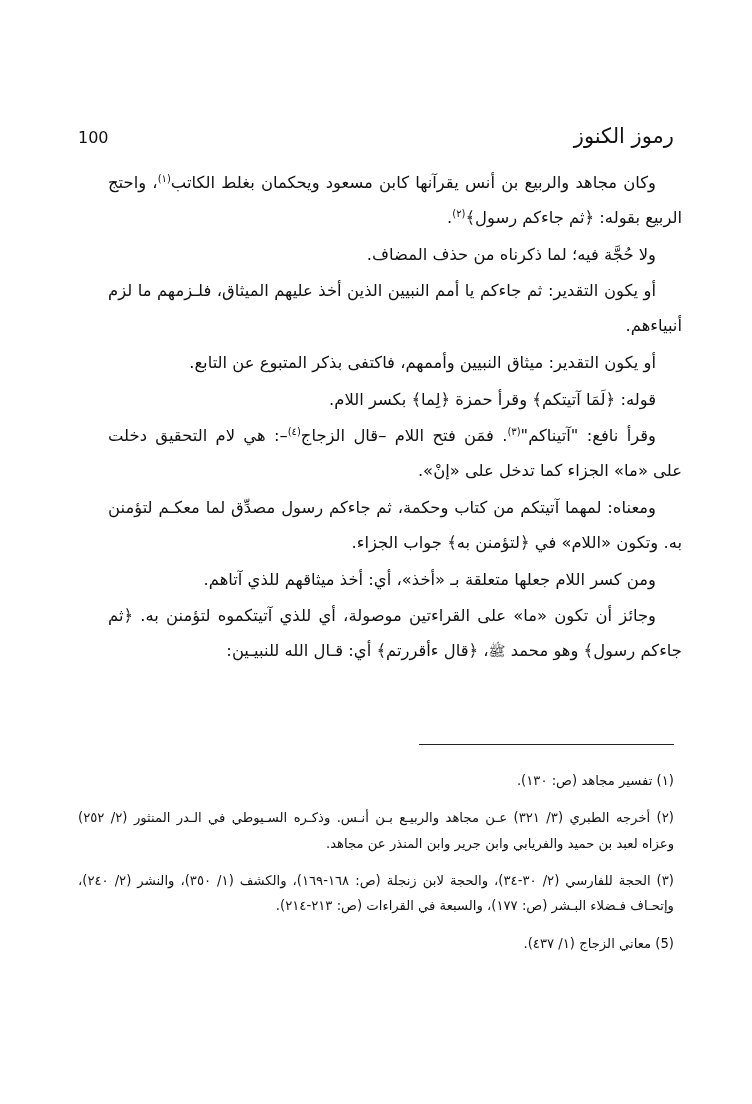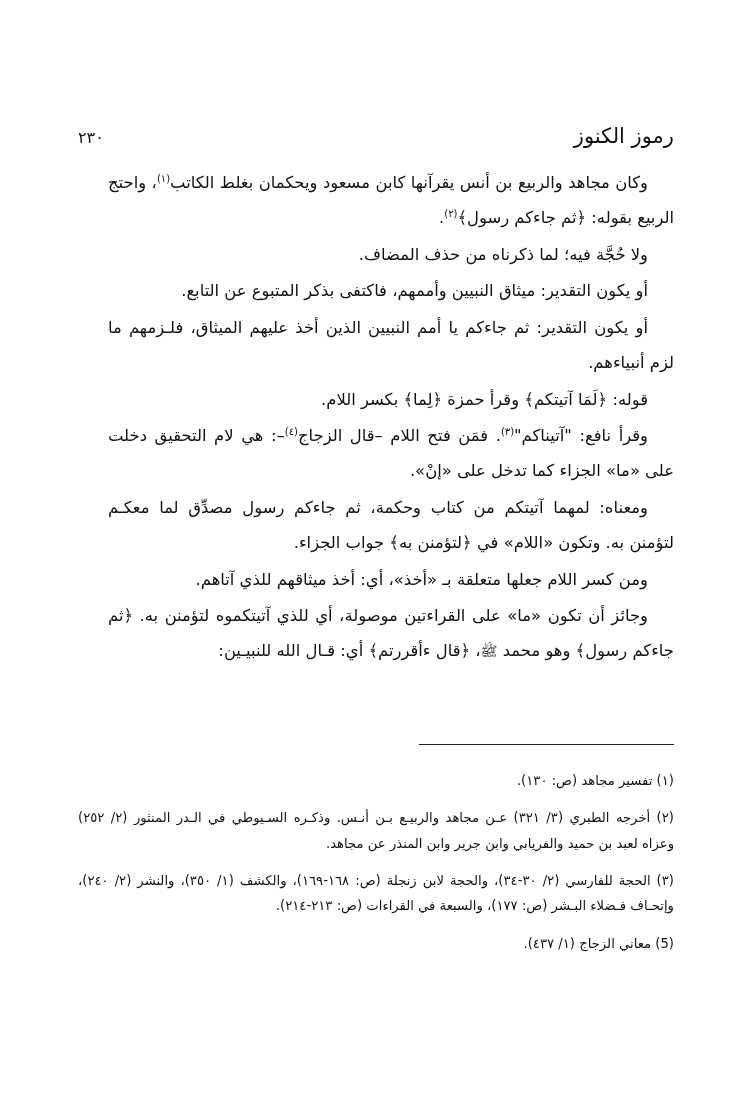--- a/index.html
+++ b/index.html
@@ -37,21 +37,21 @@
     direction: rtl;
   }
   .header .book-title {
     font-size: 21px;
     direction: rtl;
   }
   .body-area {
     position: absolute;
     top: 166px;
     left: 78px;
-    right: 78px;
+    right: 70px;
     direction: rtl;
     text-align: justify;
     text-justify: inter-word;
     font-size: 16.4px;
     line-height: 2.12;
     margin-left: 30px;
   }
   .para {
     margin: 0 0 2px 0;
     text-indent: 26px;
@@ -87,29 +87,29 @@
   .sallam {
     font-size: 14px;
   }
 </style>
 </head>
 <body>
 
 <div class="page">
 
   <div class="header">
-    <span class="page-number">٢٣٠</span>
+    <span class="page-number">100</span>
     <span class="book-title">رموز الكنوز</span>
   </div>
 
   <div class="body-area">
     <p class="para">وكان مجاهد والربيع بن أنس يقرآنها كابن مسعود ويحكمان بغلط الكاتب<sup>(١)</sup>، واحتج الربيع بقوله: ﴿ثم جاءكم رسول﴾<sup>(٢)</sup>.</p>
     <p class="para">ولا حُجَّة فيه؛ لما ذكرناه من حذف المضاف.</p>
+    <p class="para">أو يكون التقدير: ثم جاءكم يا أمم النبيين الذين أخذ عليهم الميثاق، فلـزمهم ما لزم أنبياءهم.</p>
     <p class="para">أو يكون التقدير: ميثاق النبيين وأممهم، فاكتفى بذكر المتبوع عن التابع.</p>
-    <p class="para">أو يكون التقدير: ثم جاءكم يا أمم النبيين الذين أخذ عليهم الميثاق، فلـزمهم ما لزم أنبياءهم.</p>
     <p class="para">قوله: ﴿لَمَا آتيتكم﴾ وقرأ حمزة ﴿لِما﴾ بكسر اللام.</p>
     <p class="para">وقرأ نافع: "آتيناكم"<sup>(٣)</sup>. فمَن فتح اللام –قال الزجاج<sup>(٤)</sup>–: هي لام التحقيق دخلت على «ما» الجزاء كما تدخل على «إنْ».</p>
     <p class="para">ومعناه: لمهما آتيتكم من كتاب وحكمة، ثم جاءكم رسول مصدِّق لما معكـم لتؤمنن به. وتكون «اللام» في ﴿لتؤمنن به﴾ جواب الجزاء.</p>
     <p class="para">ومن كسر اللام جعلها متعلقة بـ «أخذ»، أي: أخذ ميثاقهم للذي آتاهم.</p>
     <p class="para">وجائز أن تكون «ما» على القراءتين موصولة، أي للذي آتيتكموه لتؤمنن به. ﴿ثم جاءكم رسول﴾ وهو محمد <span class="sallam">ﷺ</span>، ﴿قال ءأقررتم﴾ أي: قـال الله للنبيـين:</p>
   </div>
 
   <div class="footnote-rule"></div>
 
   <div class="footnotes">

